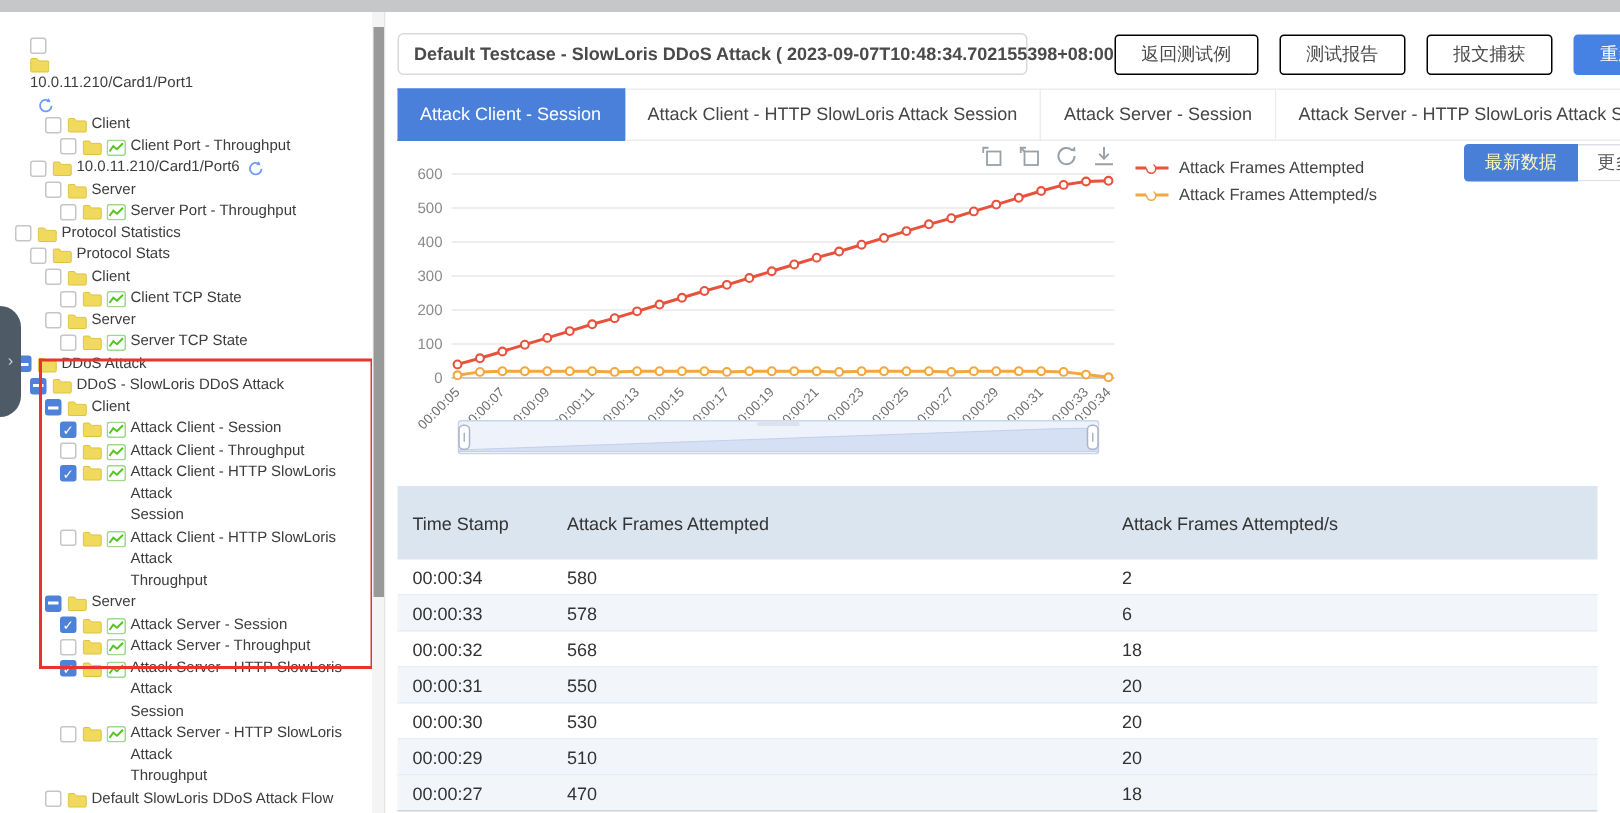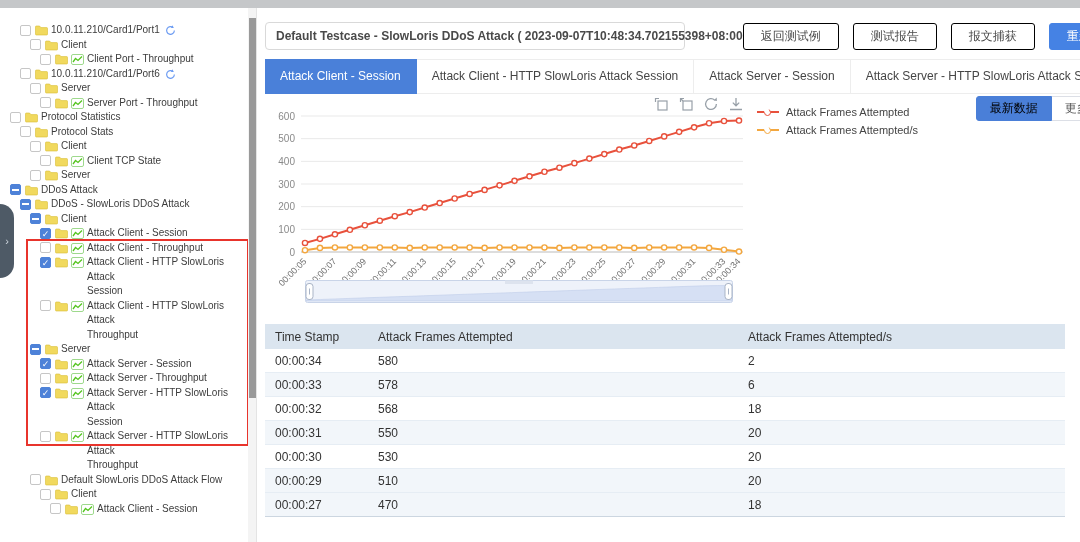--- a/index.html
+++ b/index.html
@@ -48,43 +48,43 @@
   .legend-item{display:flex;align-items:center;margin-bottom:6px;cursor:pointer;}
   .lm{position:relative;width:22px;height:2px;flex:none;margin-right:7px;}
   .lm::after{content:"";position:absolute;left:7px;top:-3px;width:5px;height:5px;border:1.6px solid inherit;border-radius:50%;background:#fff;border-color:inherit;}
   .lm-line{position:absolute;left:0;top:0;width:22px;height:2px;}
   .lm-ring{position:absolute;left:7px;top:-2.5px;width:5px;height:5px;border-radius:50%;background:#fff;border:1.8px solid;}
   .legend-item .ltext{font-size:11px;color:#444;}
   .toggle{position:absolute;right:6px;top:2px;display:flex;}
   .tg{height:25px;padding:0 13px;font-size:12px;border:1px solid #dcdfe6;background:#fff;color:#555;font-family:inherit;cursor:pointer;}
   .tg:first-child{border-radius:3px 0 0 3px;}
   .tg:last-child{border-radius:0 3px 3px 0;border-left:none;}
-  .tg.active{background:#4a7fd8;border-color:#4a7fd8;color:#000000;}
+  .tg.active{background:#4a7fd8;border-color:#4a7fd8;color:#fef9c3;}
   #chart-svg{position:absolute;left:0;top:10px;}
   #slider-svg{position:absolute;left:40px;top:186px;cursor:pointer;}
 
   
   .tbl{width:800px;border-collapse:collapse;table-layout:fixed;}
-  .tbl th{background:#dbe5ef;font-weight:normal;font-size:12px;color:#333;text-align:left;padding:0 10px;height:25px;}
+  .tbl th{background:#dbe5ef;font-weight:normal;font-size:12px;color:#333;text-align:left;padding:12px 10px;height:25px;}
   .tbl td{font-size:12px;color:#333;padding:0 10px;height:23px;border-bottom:1px solid #e6edf4;}
   .tbl tr.alt td{background:#f2f6fa;}
   .tbl tr:last-child td{border-bottom:1px solid #ccd6e0;}
   .col1{width:83px;}
   .col2{width:350px;}
 </style>
 </head>
 <body>
 
 <div class="page">
   <div class="top-strip"></div>
   <div class="app">
 
     <aside class="sidebar">
       <div class="tree" id="tree">
-          <div class="trow" style="padding-left: 20px;">
+          <div class="trow" style="padding-left: 20px; flex-direction: column;">
             <span class="cb unchecked"></span>
             <svg class="ticon" width="13" height="11" viewBox="0 0 13 11">
               <path d="M0.5 1.8 Q0.5 1 1.3 1 H4.6 L5.9 2.6 H11.7 Q12.5 2.6 12.5 3.4 V9.2 Q12.5 10 11.7 10 H1.3 Q0.5 10 0.5 9.2 Z" fill="#f1d95e" stroke="#d9be34" stroke-width="0.6"></path>
             </svg>
             <span class="tlabel">10.0.11.210/Card1/Port1</span>
             <svg class="ticon refresh" width="11" height="11" viewBox="0 0 12 12">
               <path d="M10.2 6 A4.2 4.2 0 1 1 8.9 2.9" fill="none" stroke="#6d9cf2" stroke-width="1.3"></path>
               <path d="M8.3 0.4 L9.4 3.4 L6.4 3.2 Z" fill="#6d9cf2"></path>
             </svg>
           </div>
@@ -166,20 +166,31 @@
               <polyline points="2,8 4.5,4.5 7,6.5 11,2.5" fill="none" stroke="#54c41e" stroke-width="1.3"></polyline>
             </svg>
             <span class="tlabel">Client TCP State</span>
           </div>
           <div class="trow" style="padding-left: 30px;">
             <span class="cb unchecked"></span>
             <svg class="ticon" width="13" height="11" viewBox="0 0 13 11">
               <path d="M0.5 1.8 Q0.5 1 1.3 1 H4.6 L5.9 2.6 H11.7 Q12.5 2.6 12.5 3.4 V9.2 Q12.5 10 11.7 10 H1.3 Q0.5 10 0.5 9.2 Z" fill="#f1d95e" stroke="#d9be34" stroke-width="0.6"></path>
             </svg>
             <span class="tlabel">Server</span>
+          </div>
+          <div class="trow" style="padding-left: 40px;">
+            <span class="cb unchecked"></span>
+            <svg class="ticon" width="13" height="11" viewBox="0 0 13 11">
+              <path d="M0.5 1.8 Q0.5 1 1.3 1 H4.6 L5.9 2.6 H11.7 Q12.5 2.6 12.5 3.4 V9.2 Q12.5 10 11.7 10 H1.3 Q0.5 10 0.5 9.2 Z" fill="#f1d95e" stroke="#d9be34" stroke-width="0.6"></path>
+            </svg>
+            <svg class="ticon" width="13" height="11" viewBox="0 0 13 11">
+              <rect x="0.5" y="0.5" width="12" height="10" rx="1.5" fill="#fff" stroke="#9ed98c"></rect>
+              <polyline points="2,8 4.5,4.5 7,6.5 11,2.5" fill="none" stroke="#54c41e" stroke-width="1.3"></polyline>
+            </svg>
+            <span class="tlabel">Server TCP State</span>
           </div>
           <div class="trow" style="padding-left: 10px;">
             <span class="cb indeterminate"></span>
             <svg class="ticon" width="13" height="11" viewBox="0 0 13 11">
               <path d="M0.5 1.8 Q0.5 1 1.3 1 H4.6 L5.9 2.6 H11.7 Q12.5 2.6 12.5 3.4 V9.2 Q12.5 10 11.7 10 H1.3 Q0.5 10 0.5 9.2 Z" fill="#f1d95e" stroke="#d9be34" stroke-width="0.6"></path>
             </svg>
             <span class="tlabel">DDoS Attack</span>
           </div>
           <div class="trow" style="padding-left: 20px;">
             <span class="cb indeterminate"></span>

